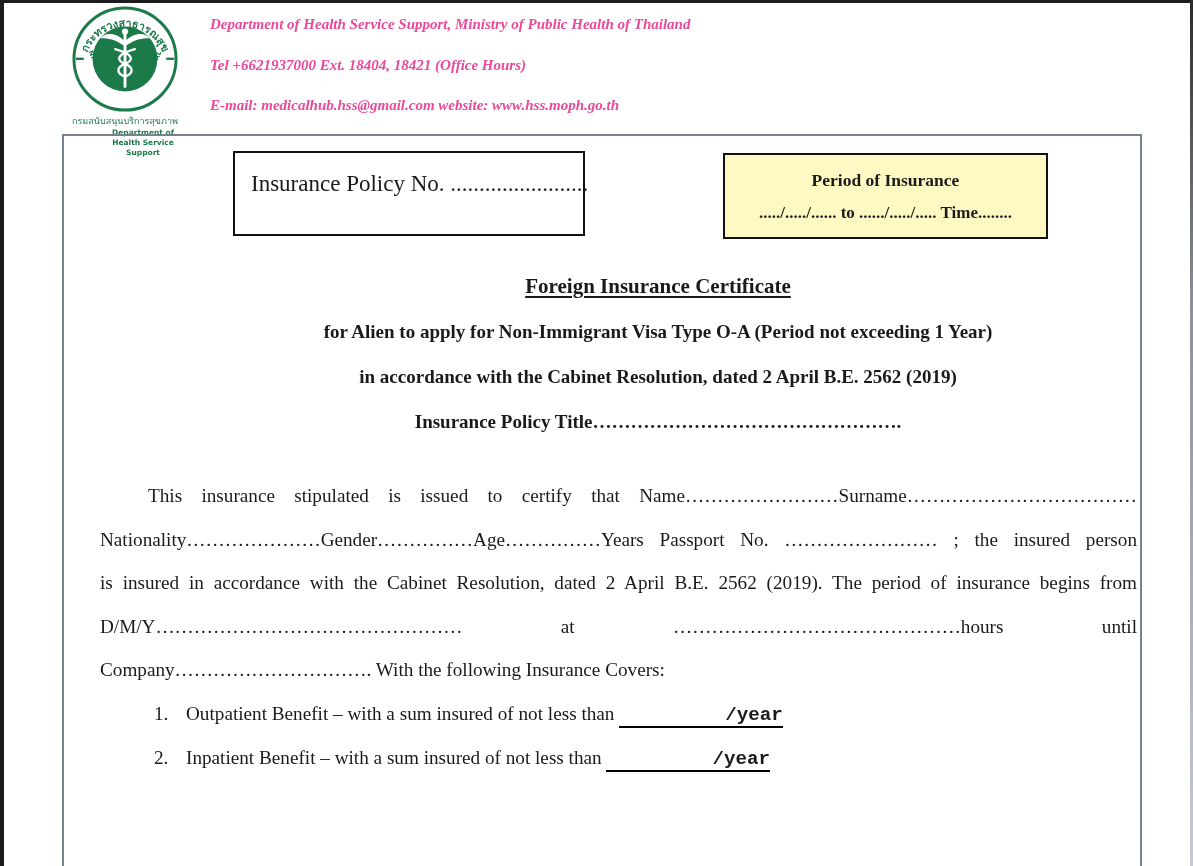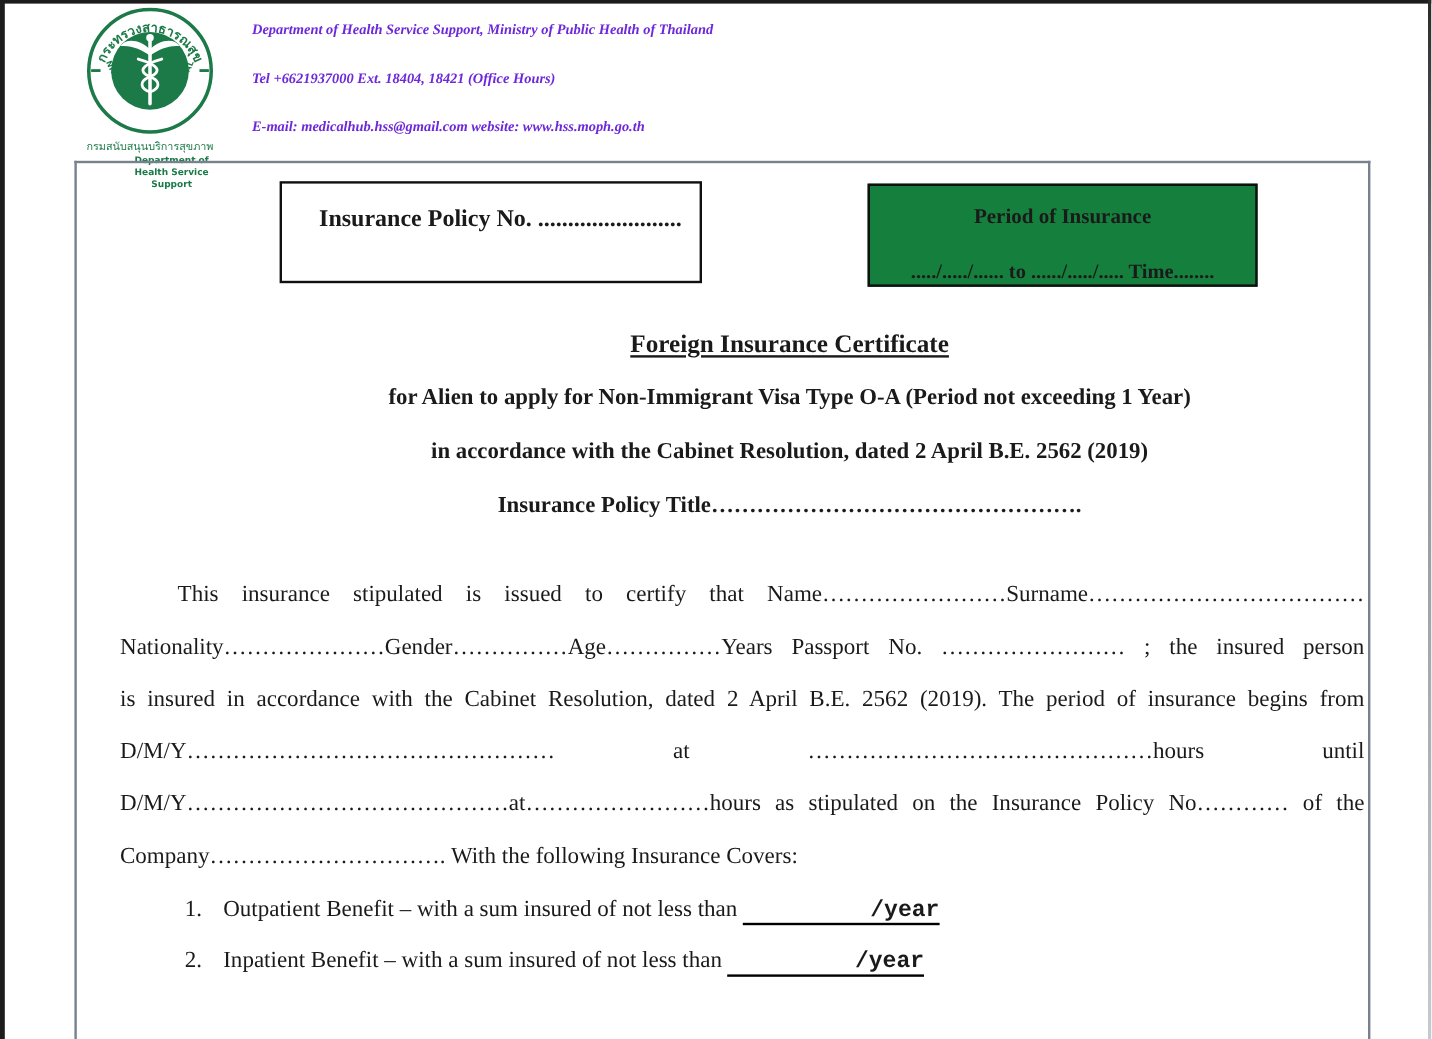--- a/index.html
+++ b/index.html
@@ -11,34 +11,34 @@
   .edge-top{position:absolute;top:0;left:0;right:0;height:3px;background:#1c1c1c;z-index:20;}
   .edge-left{position:absolute;top:0;left:0;bottom:0;width:4px;background:#1c1c1c;z-index:20;}
   .edge-right{position:absolute;top:0;right:0;bottom:0;width:3px;
     background:linear-gradient(#2a2a2a 0%, #8a9096 35%, #c4cad0 100%);z-index:20;}
 
   
   .logo{position:absolute;left:62px;top:6px;width:126px;text-align:center;}
   .logo-caption-th{font-family:Liberation Mono, monospace;font-size:9px;color:#1c7a49;line-height:11px;margin-top:1px;}
   .logo-caption-en{font-family:"DejaVu Sans", sans-serif;font-size:7.5px;font-weight:bold;color:#1c7a49;line-height:10px;padding-left:36px;}
   .head{position:absolute;left:210px;top:4px;}
-  .head-line{height:40.5px;line-height:40.5px;font-size:12px;font-weight:bold;font-style:italic;color:#6d28d9;white-space:nowrap;}
+  .head-line{height:40.5px;line-height:40.5px;font-size:15px;font-weight:bold;font-style:italic;color:#ec4899;white-space:nowrap;}
 
   
   .main-box{position:absolute;left:62px;top:134px;width:1076px;height:740px;
     border:2px solid #77828e;border-bottom:none;background:transparent;}
 
   
   .policy-box{position:absolute;left:233px;top:151px;width:348px;height:81px;
     border:2.5px solid #101010;background:#fff;}
-  .policy-box .lbl{margin:18px 0 0 16px;font-size:20px;font-weight:bold;white-space:nowrap;text-align:center;}
+  .policy-box .lbl{margin:18px 0 0 16px;font-size:23px;font-weight:normal;white-space:nowrap;text-align:center;}
   .period-box{position:absolute;left:723px;top:153px;width:321px;height:82px;
-    border:2.5px solid #101010;background:#15803d;text-align:center;}
+    border:2.5px solid #101010;background:#fef9c3;text-align:center;}
   .period-box .ttl{margin-top:15px;font-size:17.5px;font-weight:bold;}
-  .period-box .val{margin-top:26px;font-size:17px;font-weight:bold;white-space:nowrap;}
+  .period-box .val{margin-top:12px;font-size:17px;font-weight:bold;white-space:nowrap;}
 
   
   .titles{position:absolute;left:62px;top:264px;width:1192px;text-align:center;}
   .t{height:45px;line-height:45px;font-weight:bold;font-size:19px;white-space:nowrap;}
   .t-main{font-size:21px;}
   .t-main span{text-decoration:underline;text-underline-offset:3px;}
 
   
   .bodytext{position:absolute;left:100px;top:474px;width:1037px;font-size:19.2px;}
   .bl{height:43.6px;line-height:43.6px;white-space:nowrap;overflow:visible;}
@@ -110,21 +110,20 @@
     <div class="t">for Alien to apply for Non-Immigrant Visa Type O-A (Period not exceeding 1 Year)</div>
     <div class="t">in accordance with the Cabinet Resolution, dated 2 April  B.E. 2562 (2019)</div>
     <div class="t">Insurance Policy Title………………………………………….</div>
   </div>
 
   <div class="bodytext">
     <div class="bl just indent">This insurance stipulated is issued to certify that Name……………………Surname………………………………</div>
     <div class="bl just">Nationality…………………Gender……………Age……………Years Passport No. …………………… ; the insured person</div>
     <div class="bl just">is insured in accordance with the Cabinet Resolution, dated 2 April B.E. 2562 (2019). The period of insurance begins from</div>
     <div class="bl just">D/M/Y………………………………………… at ………………………………………hours until</div>
-    <div class="bl just">D/M/Y……………………………………at……………………hours as stipulated on the Insurance Policy No………… of the</div>
     <div class="bl">Company…………………………. With the following Insurance Covers:</div>
 
     <div class="bl benefit">
       <span class="num">1.</span><span>Outpatient Benefit – with a sum insured of not less than</span>&nbsp;<span class="uwrap"><span class="ublank"></span><span class="unit">/year</span></span>
     </div>
     <div class="bl benefit">
       <span class="num">2.</span><span>Inpatient Benefit – with a sum insured of not less than</span>&nbsp;<span class="uwrap"><span class="ublank"></span><span class="unit">/year</span></span>
     </div>
   </div>
 </div>

